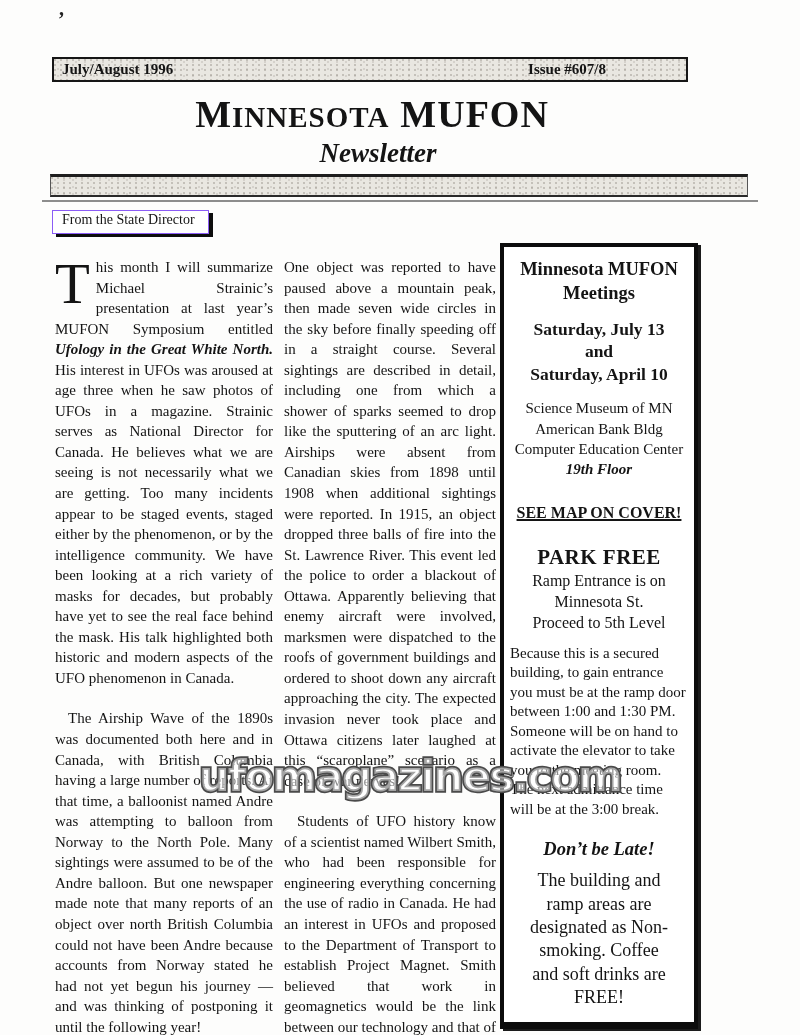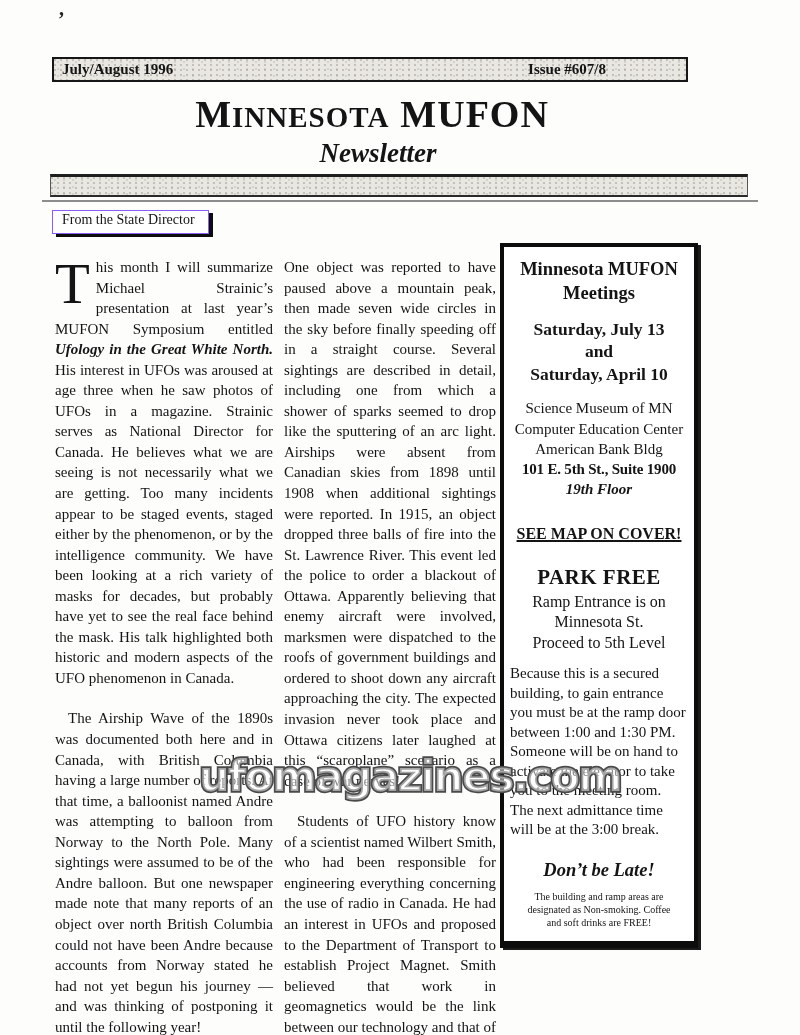--- a/index.html
+++ b/index.html
@@ -65,21 +65,21 @@
   .mb-venue{margin-top:13px;font-size:15px;line-height:1.35;}
   .mb-venue .nowrap{white-space:nowrap;}
   .mb-addr{font-weight:bold;white-space:nowrap;letter-spacing:-0.2px;}
   .mb-floor{font-weight:bold;font-style:italic;}
   .mb-map{margin-top:24px;font-weight:bold;font-size:16px;}
   .mb-map .u{text-decoration:underline;text-decoration-thickness:2px;}
   .mb-park-title{margin-top:20px;font-weight:bold;font-size:21px;letter-spacing:0.5px;}
   .mb-park{font-size:16px;line-height:1.3;}
   .mb-access{margin:10px 0 0;font-size:15px;line-height:1.3;text-align:left;}
   .mb-late{font-weight:bold;font-style:italic;font-size:18.5px;margin-top:18px;}
-  .mb-smoking{margin:8px 17px 0;font-size:10px;line-height:1.3;text-align:center;}
+  .mb-smoking{margin:8px 17px 0;font-size:18px;line-height:1.3;text-align:center;}
 
   .watermark{position:absolute;left:185px;top:742px;z-index:5;pointer-events:none;}
 </style>
 </head>
 <body>
 
 <div class="page">
 
   <div class="tick">’</div>
 
@@ -119,23 +119,22 @@
       <div>Minnesota MUFON</div>
       <div>Meetings</div>
     </div>
     <div class="mb-dates">
       <div>Saturday, July 13</div>
       <div>and</div>
       <div>Saturday, April 10</div>
     </div>
     <div class="mb-venue">
       <div class="nowrap">Science Museum of MN</div>
+      <div class="nowrap">American Bank Bldg</div>
       <div class="nowrap">Computer Education Center</div>
-      <div class="nowrap">American Bank Bldg</div>
-      <div class="mb-addr">101 E. 5th St., Suite 1900</div>
       <div class="mb-floor">19th Floor</div>
     </div>
     <div class="mb-map">
       <span class="u">SEE MAP ON COVER!</span>
     </div>
     <div class="mb-park-title">PARK FREE</div>
     <div class="mb-park">
       <div>Ramp Entrance is on</div>
       <div>Minnesota St.</div>
       <div>Proceed to 5th Level</div>

